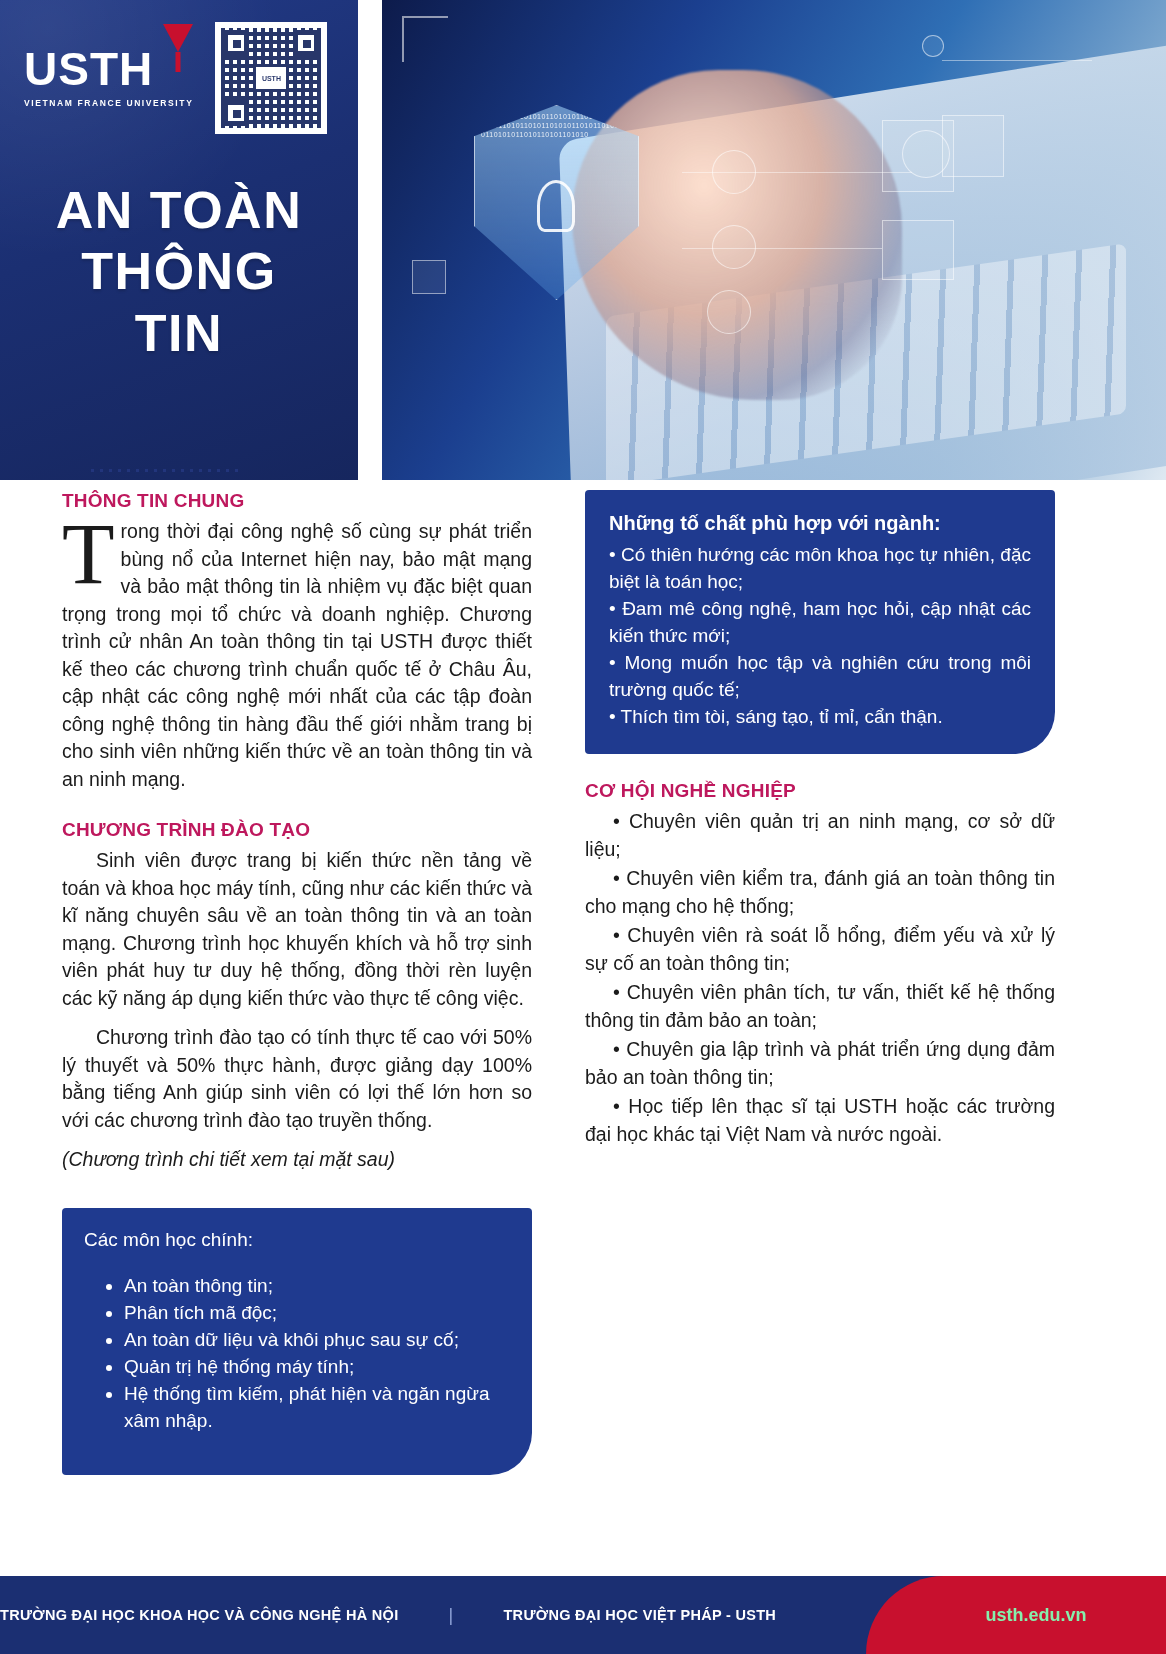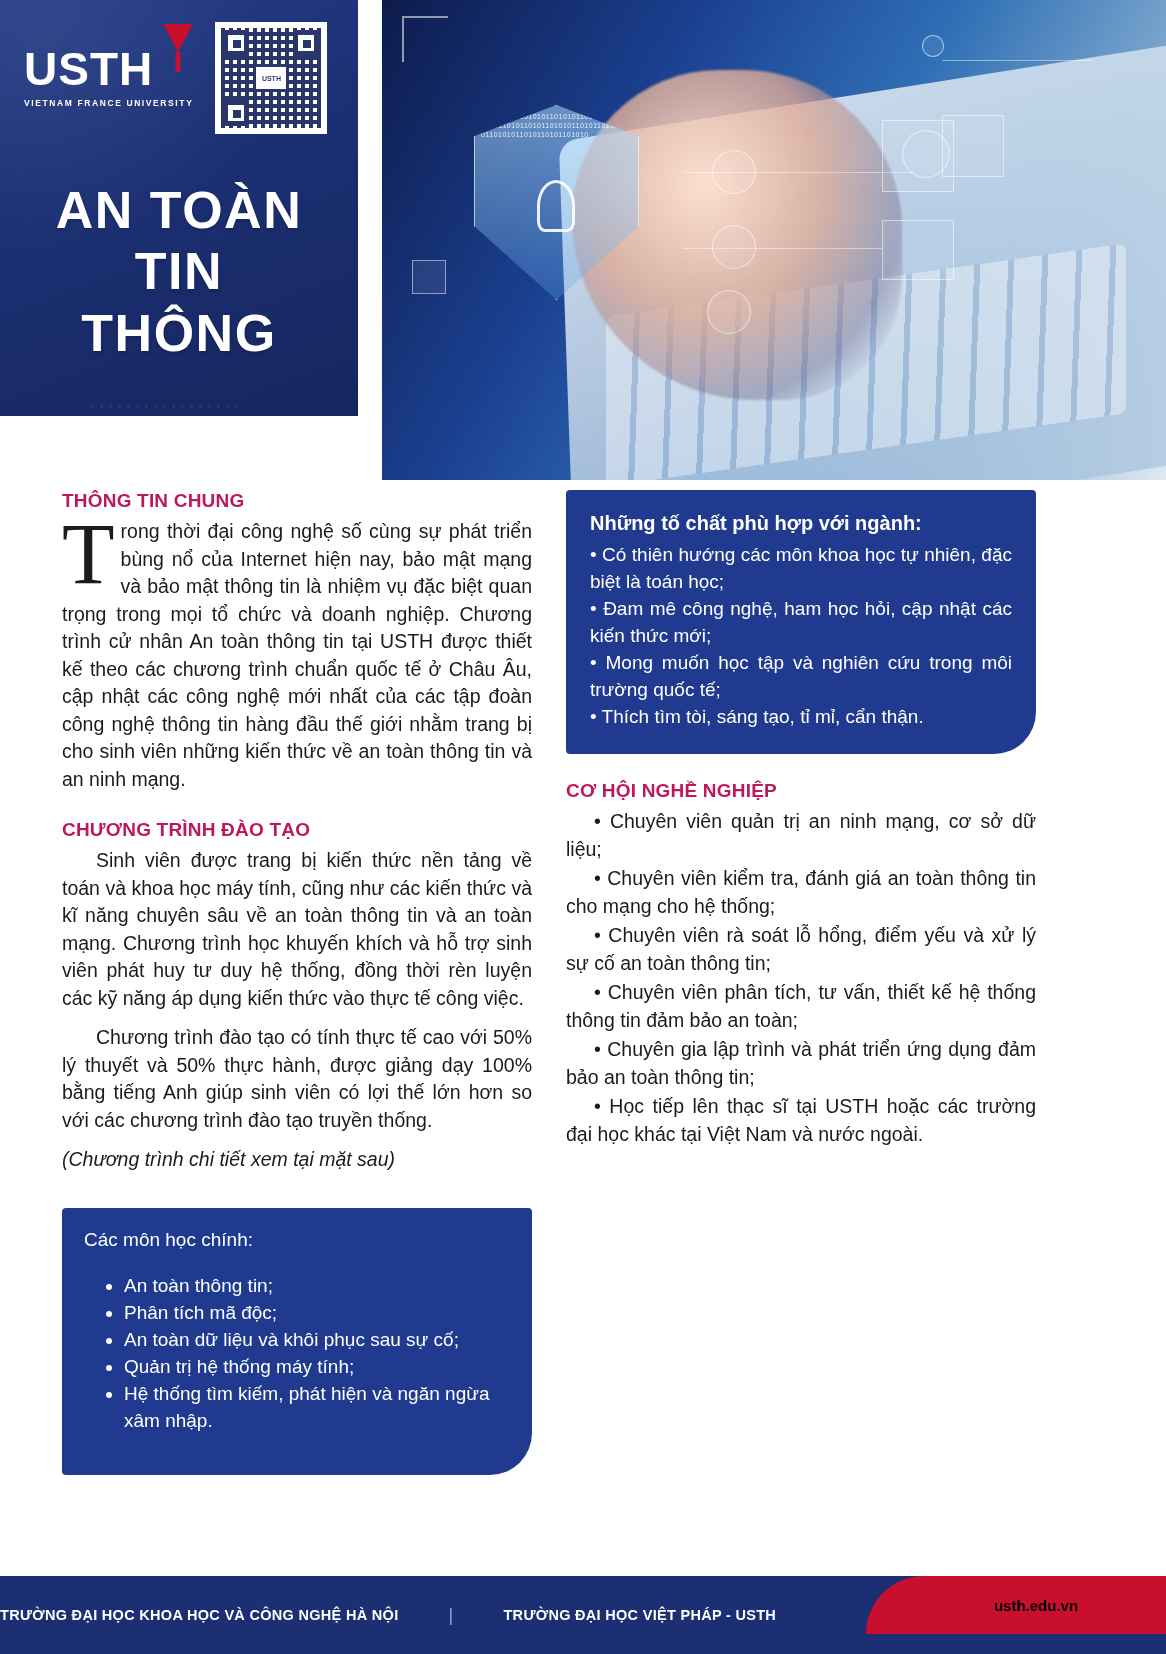--- a/index.html
+++ b/index.html
@@ -16,21 +16,21 @@
   
   .header {
     position: relative;
     width: 1166px;
     height: 480px;
   }
   .header-left {
     position: absolute;
     left: 0; top: 0;
     width: 358px;
-    height: 416px;
+    height: 480px;
     background: linear-gradient(160deg, #223a86 0%, #1b2f72 45%, #16265e 100%);
     overflow: hidden;
   }
   .header-left::before {
     content: "";
     position: absolute;
     left: -120px; top: -140px;
     width: 420px; height: 420px;
     border-radius: 50%;
     background: radial-gradient(circle at 40% 40%, rgba(255,255,255,0.07), rgba(255,255,255,0) 65%);
@@ -219,21 +219,21 @@
     left: 0;
     width: 1166px;
     height: 1050px;
     padding: 0 62px;
   }
   .cols {
     display: flex;
     gap: 30px;
   }
   .col-left { width: 470px; }
-  .col-right { width: 470px; margin-left: 4px; }
+  .col-right { width: 470px; margin-left: 23px; }
 
   h2.section {
     color: #be185d;
     font-size: 19px;
     font-weight: bold;
     margin: 0 0 6px 0;
     letter-spacing: .2px;
   }
   h2.section.spaced { margin-top: 26px; }
 
@@ -332,29 +332,29 @@
     letter-spacing: .3px;
   }
   .footer-sep {
     color: #8fa3d8;
     font-weight: normal;
     font-size: 18px;
   }
   .footer-right {
     position: absolute;
     right: 0; top: 0;
-    height: 58px;
+    height: 78px;
     width: 300px;
     background: #c8102e;
     border-top-left-radius: 78px;
     display: flex;
     align-items: center;
     justify-content: center;
-    color: #000000;
-    font-size: 15px;
+    color: #86efac;
+    font-size: 18px;
     font-weight: bold;
     padding-left: 40px;
   }
 </style>
 </head>
 <body>
 
 <div class="header">
 
   <div class="header-left">
@@ -380,22 +380,22 @@
           <div class="qr-eye bl">
               <i></i>
             </div>
           <div class="qr-center">USTH</div>
         </div>
       </div>
     </div>
 
     <div class="title-block">
       <div class="title-line">AN TOÀN</div>
+      <div class="title-line">THÔNG</div>
       <div class="title-line">TIN</div>
-      <div class="title-line">THÔNG</div>
     </div>
 
     <div class="dot-strip"></div>
   </div>
 
   <div class="header-right">
     <div class="photo-laptop"></div>
     <div class="photo-keyboard"></div>
     <div class="photo-hand"></div>
 

